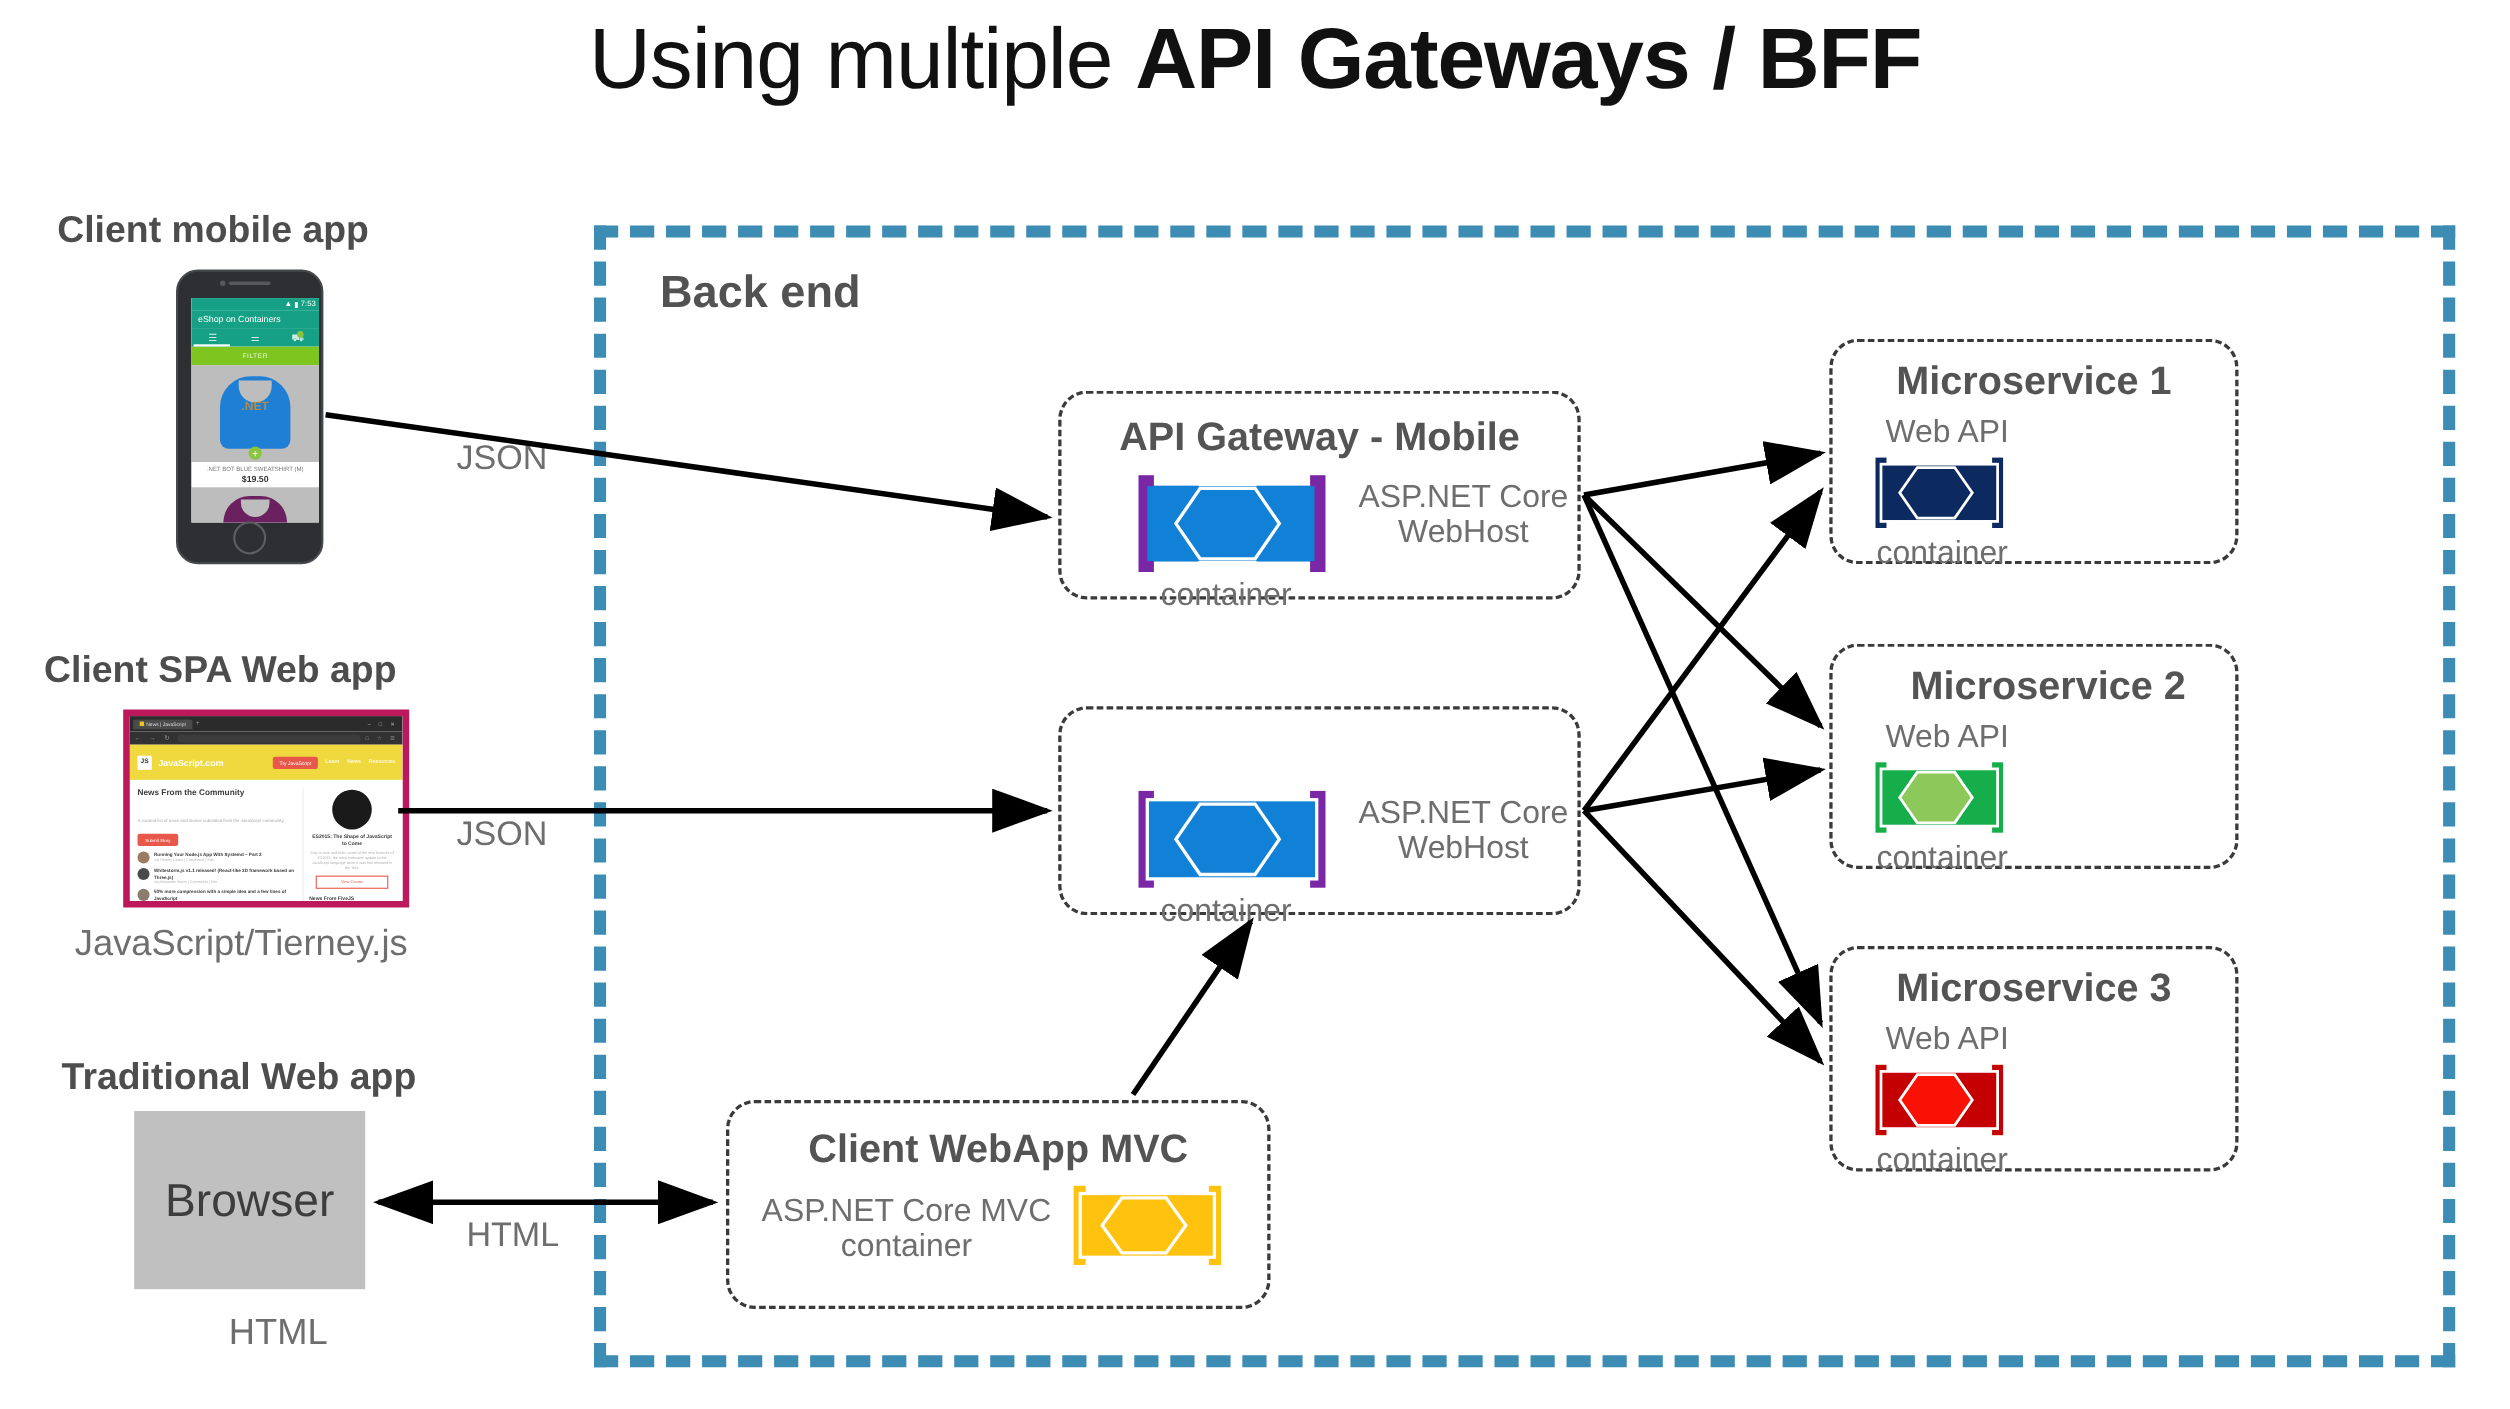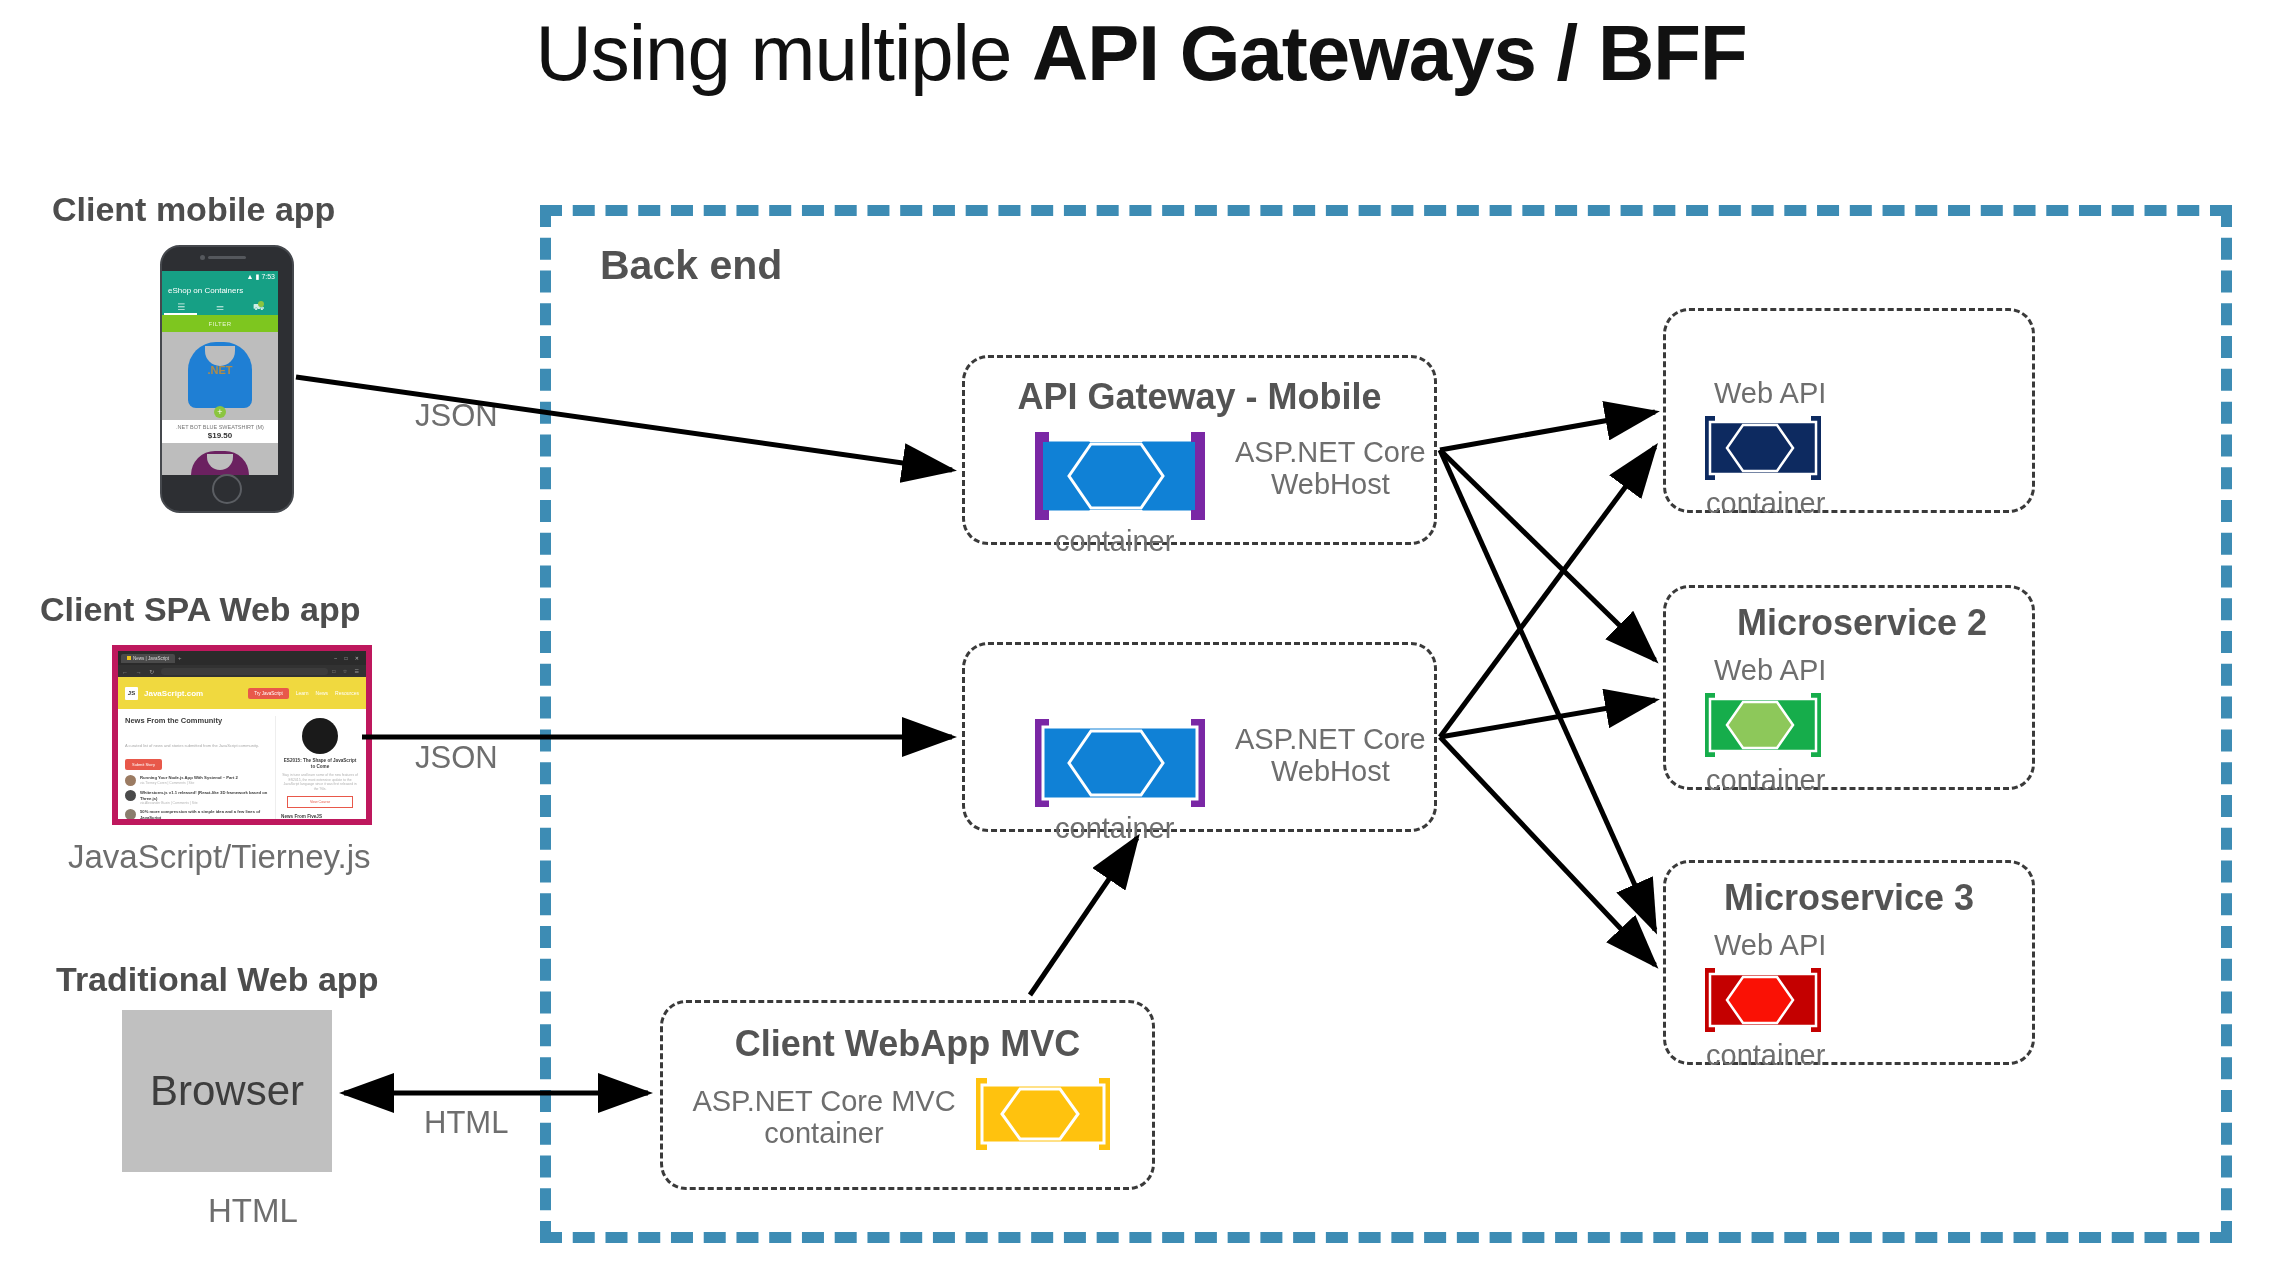--- a/index.html
+++ b/index.html
@@ -28,21 +28,21 @@
   
   .ctr{position:absolute;}
   .ctr svg{display:block;}
 
   
   #phone{position:absolute;left:160px;top:245px;width:134px;height:268px;
          background:#2d2f33;border-radius:20px;border:2px solid #45484d;box-sizing:border-box;}
   #phone .speaker{position:absolute;left:50%;top:9px;transform:translateX(-50%);width:38px;height:3px;background:#55585d;border-radius:2px;}
   #phone .cam{position:absolute;left:38px;top:8px;width:5px;height:5px;border-radius:50%;background:#55585d;}
   #phone .home{position:absolute;left:50%;bottom:7px;transform:translateX(-50%);width:26px;height:26px;border-radius:50%;border:2px solid #5b5e63;}
-  #phone .screen{position:absolute;left:0;top:24px;width:116px;height:204px;background:#fff;overflow:hidden;}
+  #phone .screen{position:absolute;left:12px;top:24px;width:116px;height:204px;background:#fff;overflow:hidden;}
   .ph-status{height:11px;background:#16a085;color:#fff;font-size:7px;display:flex;align-items:center;justify-content:flex-end;padding-right:3px;gap:2px;}
   .ph-appbar{height:17px;background:#16a085;color:#fff;font-size:8px;display:flex;align-items:center;padding-left:6px;}
   .ph-tabs{height:16px;background:#16a085;display:flex;position:relative;}
   .ph-tabs div{flex:1;display:flex;align-items:center;justify-content:center;color:#cfeee6;font-size:9px;}
   .ph-tabs .u{position:absolute;left:2px;bottom:0;width:33px;height:2px;background:#fff;}
   .ph-badge{position:absolute;right:14px;top:2px;width:6px;height:6px;border-radius:50%;background:#8bc53f;}
   .ph-filter{height:17px;background:#7ec61f;color:#eaf7d7;font-size:6px;display:flex;align-items:center;justify-content:center;letter-spacing:.5px;}
   .ph-prod{height:88px;background:#bdbdbd;position:relative;}
   .ph-hood{position:absolute;left:50%;top:10px;transform:translateX(-50%);width:64px;height:66px;background:#1f7fd4;
            border-radius:28px 28px 8px 8px;}
@@ -264,20 +264,21 @@
     <svg width="140" height="78" viewBox="0 0 140 78">
       <rect x="3" y="3" width="11" height="72" fill="#ffc20e"></rect>
       <rect x="126" y="3" width="11" height="72" fill="#ffc20e"></rect>
       <rect x="9" y="10" width="122" height="58" fill="#ffc20e" stroke="#ffffff" stroke-width="3"></rect>
       <polygon points="47,14 87,14 105,39 87,64 47,64 29,39" fill="none" stroke="#ffffff" stroke-width="3"></polygon>
     </svg>
   </div>
 </div>
 
 <div class="node" style="left:1663px;top:308px;width:372px;height:205px;">
+  <div class="node-title" style="top:14px;">Microservice 1</div>
   <div class="node-sub" style="left:48px;top:66px;">Web API</div>
   <div class="ctr" style="left:36px;top:102px;">
     <svg width="122" height="70" viewBox="0 0 122 70">
       <rect x="3" y="3" width="10" height="64" fill="#0d2a60"></rect>
       <rect x="109" y="3" width="10" height="64" fill="#0d2a60"></rect>
       <rect x="8" y="9" width="106" height="52" fill="#0d2a60" stroke="#ffffff" stroke-width="2.5"></rect>
       <polygon points="41,12 75,12 91,35 75,58 41,58 25,35" fill="none" stroke="#ffffff" stroke-width="2.5"></polygon>
     </svg>
   </div>
   <div class="node-sub" style="left:40px;top:176px;">container</div>

